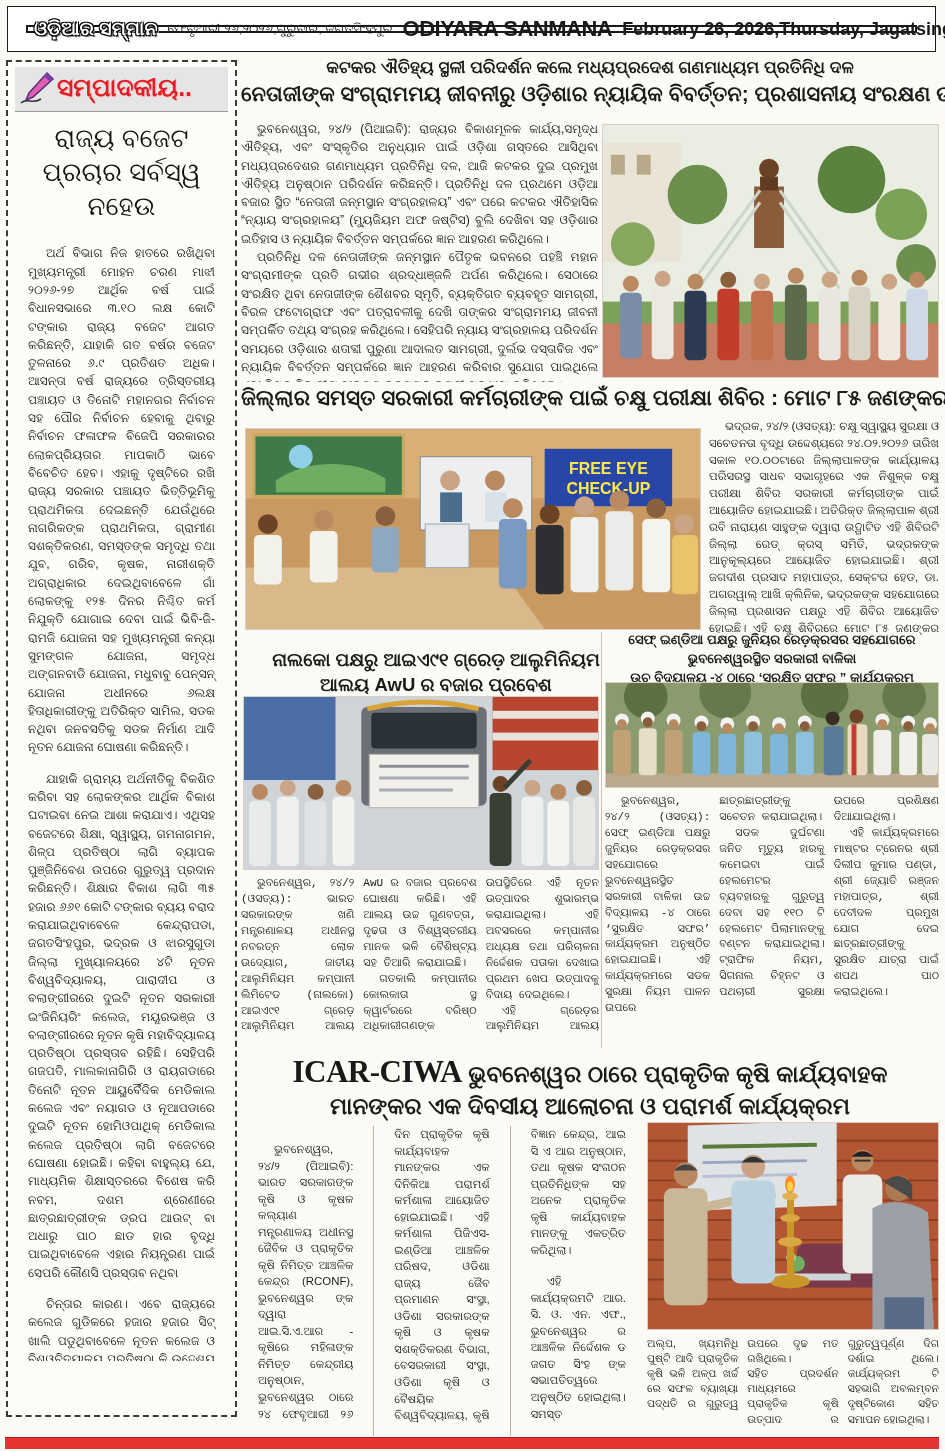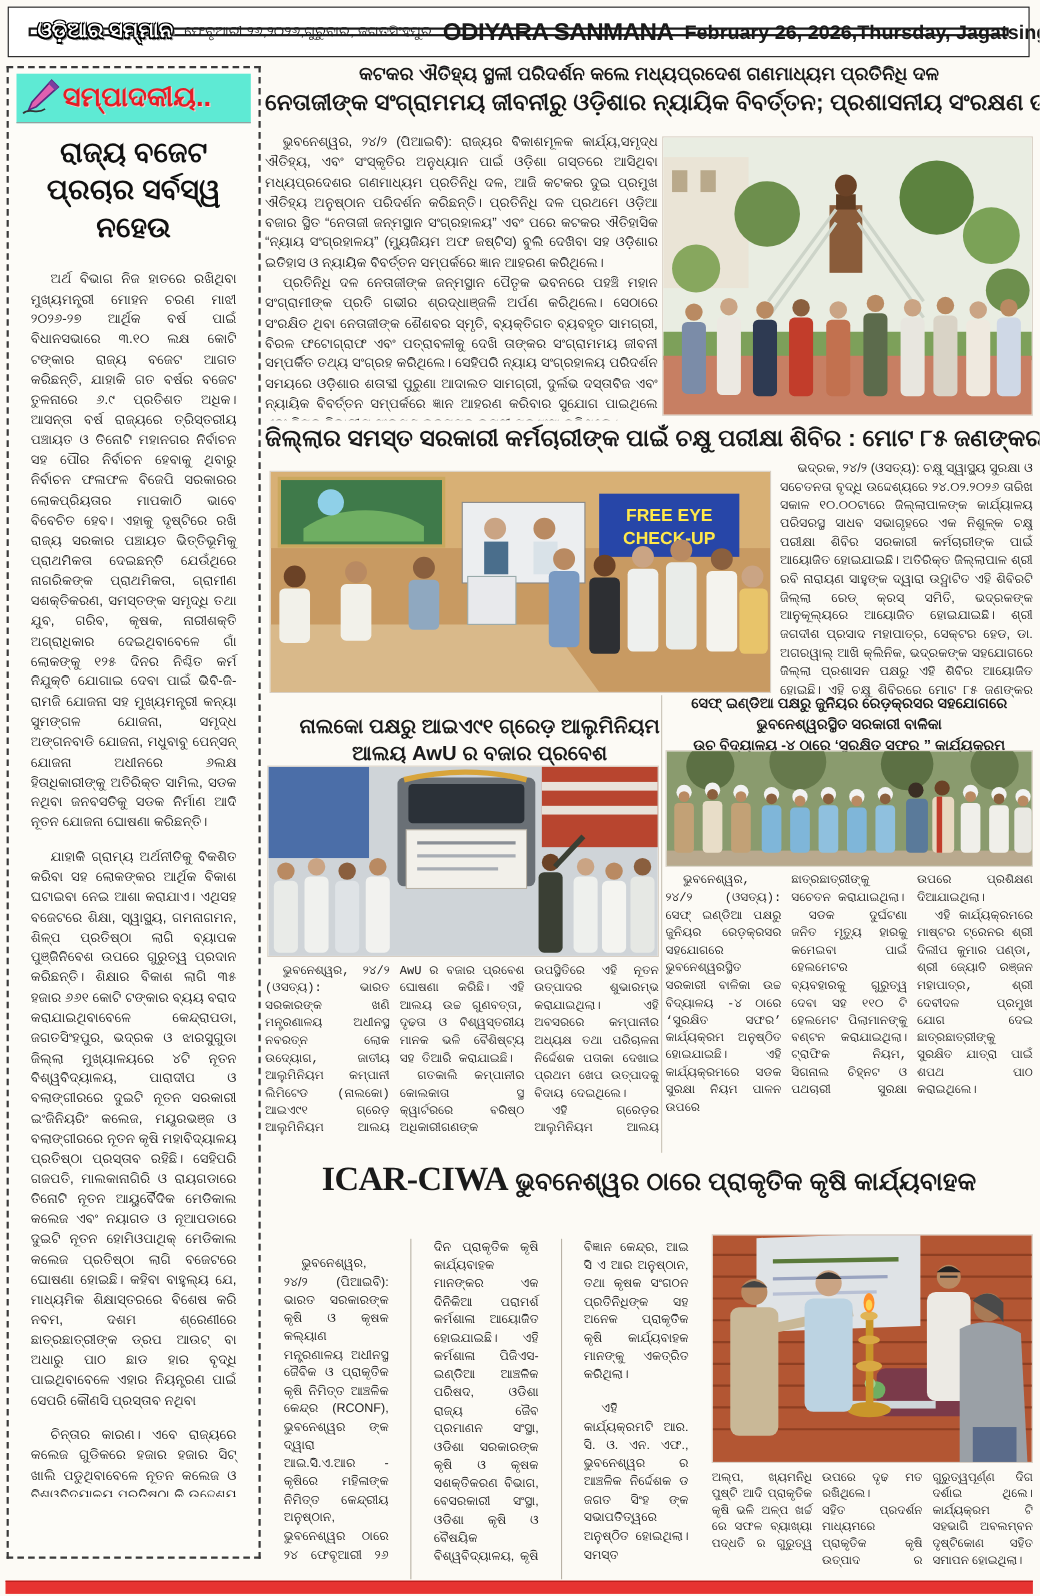--- a/index.html
+++ b/index.html
@@ -9,23 +9,23 @@
   #masthead{position:absolute;left:7px;top:6px;width:929px;height:46px;border:1px solid #1a1a1a;padding:18px;box-sizing:border-box;background:#fff;}
   .mast-inner{border:2px solid #1a1a1a;height:100%;display:flex;align-items:center;box-sizing:border-box;padding:0 6px;gap:10px;}
   .logo{font-weight:bold;font-size:19px;color:#fff;white-space:nowrap;
         text-shadow:-1px -1px 0 #000,1px -1px 0 #000,-1px 1px 0 #000,1px 1px 0 #000,2px 2px 0 #999;}
   .date-odia{font-size:13px;font-weight:normal;white-space:nowrap;flex:1;text-align:center;}
   .mast-title{font-size:22px;font-weight:900;letter-spacing:-.5px;white-space:nowrap;}
   .date-en{font-size:18px;font-weight:bold;flex:1;text-align:center;white-space:nowrap;}
   .pageno{background:#191919;color:#fff;width:26px;height:30px;display:flex;align-items:center;justify-content:center;font-size:16px;font-weight:bold;}
   
   #editorial{position:absolute;left:6px;top:60px;width:231px;height:1357px;border:2px dashed #3a3a3a;box-sizing:border-box;padding:5px 7px;overflow:hidden;background:#fdfcf8;}
-  .ed-head{display:flex;align-items:center;background:#5eead4;border-bottom:1px solid #999;padding:2px 2px 4px 2px;}
+  .ed-head{display:flex;align-items:center;background:#e5e5e5;border-bottom:1px solid #999;padding:2px 2px 4px 2px;}
   .ed-label{color:#e41e26;font-weight:900;font-size:25px;white-space:nowrap;text-shadow:1px 1px 0 #f9c9c9;}
-  .ed-headline{margin:10px 0 8px 0;text-align:center;font-size:26px;line-height:1.3;font-weight:700;color:#111;}
+  .ed-headline{margin:10px 0 8px 0;text-align:center;font-size:26px;line-height:1.3;font-weight:400;color:#111;}
   .ed-body{font-size:12.2px;line-height:1.5;text-align:justify;overflow:hidden;height:1130px;}
   .ed-body p{margin:13px;text-indent:18px;}
   
   #main{position:absolute;left:241px;top:56px;width:698px;height:1385px;}
   #main>*{position:absolute;box-sizing:border-box;}
   .a1-kicker{top:2px;left:0;width:100%;text-align:center;font-size:17px;font-weight:bold;}
   .a1-headline{top:26px;left:0;width:100%;margin:0;text-align:center;font-size:21px;font-weight:900;white-space:nowrap;}
   .a1-body{top:64px;left:0;width:357px;height:262px;font-size:12.2px;line-height:1.5;text-align:justify;overflow:hidden;}
   .a1-body p,.a2-body p,.cols p{margin:0;text-indent:16px;}
   .a1-photo{left:361px;top:68px;width:337px;height:254px;margin:0;border:1px solid #d8cfc4;}
@@ -286,20 +286,21 @@
   <div class="a4-cols cols">
     <p>ଭୁବନେଶ୍ୱର, ୨୪/୨ (ଓସତ୍ୟ): ସେଫ୍ ଇଣ୍ଡିଆ ପକ୍ଷରୁ ଜୁନିୟର ରେଡ଼କ୍ରସର ସହଯୋଗରେ ଭୁବନେଶ୍ୱରସ୍ଥିତ ସରକାରୀ ବାଳିକା ଉଚ୍ଚ ବିଦ୍ୟାଳୟ -୪ ଠାରେ ‘ସୁରକ୍ଷିତ ସଫର’ କାର୍ଯ୍ୟକ୍ରମ ଅନୁଷ୍ଠିତ ହୋଇଯାଇଛି। ଏହି କାର୍ଯ୍ୟକ୍ରମରେ ସଡକ ସୁରକ୍ଷା ନିୟମ ପାଳନ ଉପରେ ଛାତ୍ରଛାତ୍ରୀଙ୍କୁ ସଚେତନ କରାଯାଇଥିଲା।</p>
     <p>ସଡକ ଦୁର୍ଘଟଣା ଜନିତ ମୃତ୍ୟୁ ହାରକୁ କମେଇବା ପାଇଁ ହେଲମେଟର ବ୍ୟବହାରକୁ ଗୁରୁତ୍ୱ ଦେବା ସହ ୧୧୦ ଟି ହେଲମେଟ ପିଲାମାନଙ୍କୁ ବଣ୍ଟନ କରାଯାଇଥିଲା। ଟ୍ରାଫିକ ନିୟମ, ସିଗନାଲ ଚିହ୍ନଟ ଓ ପଥଚାରୀ ସୁରକ୍ଷା ଉପରେ ପ୍ରଶିକ୍ଷଣ ଦିଆଯାଇଥିଲା।</p>
     <p>ଏହି କାର୍ଯ୍ୟକ୍ରମରେ ମାଷ୍ଟର ଟ୍ରେନର ଶ୍ରୀ ଦିଲୀପ କୁମାର ପଣ୍ଡା, ଶ୍ରୀ ଜ୍ୟୋତି ରଞ୍ଜନ ମହାପାତ୍ର, ଶ୍ରୀ ଦେବୀଦଳ ପ୍ରମୁଖ ଯୋଗ ଦେଇ ଛାତ୍ରଛାତ୍ରୀଙ୍କୁ ସୁରକ୍ଷିତ ଯାତ୍ରା ପାଇଁ ଶପଥ ପାଠ କରାଇଥିଲେ।</p>
   </div>
 
   <h2 class="a5-headline">
     <div class="a5-line1">
       <span class="latin-serif">ICAR-CIWA</span><span> ଭୁବନେଶ୍ୱର ଠାରେ ପ୍ରାକୃତିକ କୃଷି କାର୍ଯ୍ୟବାହକ</span>
     </div>
+    <div class="a5-line2">ମାନଙ୍କର ଏକ ଦିବସୀୟ ଆଲୋଚନା ଓ ପରାମର୍ଶ କାର୍ଯ୍ୟକ୍ରମ</div>
   </h2>
   <div class="a5-cols">
     <p>ଭୁବନେଶ୍ୱର, ୨୪/୨ (ପିଆଇବି): ଭାରତ ସରକାରଙ୍କ କୃଷି ଓ କୃଷକ କଲ୍ୟାଣ ମନ୍ତ୍ରଣାଳୟ ଅଧୀନସ୍ଥ ଜୈବିକ ଓ ପ୍ରାକୃତିକ କୃଷି ନିମିତ୍ତ ଆଞ୍ଚଳିକ କେନ୍ଦ୍ର (RCONF), ଭୁବନେଶ୍ୱର ଙ୍କ ଦ୍ୱାରା ଆଇ.ସି.ଏ.ଆର - କୃଷିରେ ମହିଳାଙ୍କ ନିମିତ୍ତ କେନ୍ଦ୍ରୀୟ ଅନୁଷ୍ଠାନ, ଭୁବନେଶ୍ୱର ଠାରେ ୨୪ ଫେବୃଆରୀ ୨୬ ଦିନ ପ୍ରାକୃତିକ କୃଷି କାର୍ଯ୍ୟବାହକ ମାନଙ୍କର ଏକ ଦିନିକିଆ ପରାମର୍ଶ କର୍ମଶାଳା ଆୟୋଜିତ ହୋଇଯାଇଛି। ଏହି କର୍ମଶାଳା ପିଜିଏସ-ଇଣ୍ଡିଆ ଆଞ୍ଚଳିକ ପରିଷଦ, ଓଡିଶା ରାଜ୍ୟ ଜୈବ ପ୍ରମାଣନ ସଂସ୍ଥା, ଓଡିଶା ସରକାରଙ୍କ କୃଷି ଓ କୃଷକ ସଶକ୍ତିକରଣ ବିଭାଗ, ବେସରକାରୀ ସଂସ୍ଥା, ଓଡିଶା କୃଷି ଓ ବୈଷୟିକ ବିଶ୍ୱବିଦ୍ୟାଳୟ, କୃଷି ବିଜ୍ଞାନ କେନ୍ଦ୍ର, ଆଇ ସି ଏ ଆର ଅନୁଷ୍ଠାନ, ତଥା କୃଷକ ସଂଗଠନ ପ୍ରତିନିଧିଙ୍କ ସହ ଅନେକ ପ୍ରାକୃତିକ କୃଷି କାର୍ଯ୍ୟବାହକ ମାନଙ୍କୁ ଏକତ୍ରିତ କରିଥିଲା।</p>
     <p>ଏହି କାର୍ଯ୍ୟକ୍ରମଟି ଆର. ସି. ଓ. ଏନ. ଏଫ., ଭୁବନେଶ୍ୱର ର ଆଞ୍ଚଳିକ ନିର୍ଦ୍ଦେଶକ ଡ ଜଗତ ସିଂହ ଙ୍କ ସଭାପତିତ୍ୱରେ ଅନୁଷ୍ଠିତ ହୋଇଥିଲା। ସମସ୍ତ କାର୍ଯ୍ୟକ୍ରମର ପରିଚାଳନା କରିଥିଲେ କେନ୍ଦ୍ରର ସହକାରୀ ନିର୍ଦ୍ଦେଶକ ଡ ମନୋଜ କୁମାର ଶର୍ମା। ପ୍ରାରମ୍ଭିକ ଅଭିଭାଷଣରେ ଡ ଜଗତ ସିଂହ ମାନବ ସ୍ୱାସ୍ଥ୍ୟର ଆବଶ୍ୟକତା ନିମିତ୍ତ ପ୍ରାକୃତିକ କୃଷିରେ ସ୍ଥାନୀୟ ଆବଶ୍ୟକତାକୁ ଗୁରୁତ୍ୱ ଦେଇଥିଲେ।</p>
     <p>ସେ ଜୈବିକ ଓ ପ୍ରାକୃତିକ କୃଷିର ଉନ୍ନୟନ ନିମିତ୍ତ ଭାରତ ସରକାରଙ୍କ ଦ୍ୱାରା ଗୃହୀତ ବିଭିନ୍ନ ପଦକ୍ଷେପ ଉପରେ ଆଲୋକପାତ କରିଥିଲେ। ଆଜିର ଦିନରେ ବିପଦପୂର୍ଣ୍ଣ ଖାଦ୍ୟର ଦିନକୁ ଦିନ ବଢି ଚାଲିଥିବା ଦୁଃସାଧ ରୋଗ ସହିତ ଗଭୀର ସଂପର୍କ କୁ ଦୃଷ୍ଟିରେ ରଖି ଡ ସାବରମତୀ ସମସ୍ତଙ୍କୁ ‘ଭଲ ଖାଇବା ଭଲ ଖୁଆଇବା’ ଉପରେ ଗୁରୁତ୍ୱ ଆରୋପ କରିଥିଲେ। କେବଳ ଜୈବିକ ଓ ପ୍ରାକୃତିକ କୃଷି ଦ୍ୱାରା ବିଷମୁକ୍ତ ଖାଦ୍ୟ ଉତ୍ପାଦନ ମାଧ୍ୟମ ରେ ଜନସ୍ୱାସ୍ଥ୍ୟ ସୁରକ୍ଷିତ ରହିବ ଏକ ଭବିଷ୍ୟତ ବଂଶଧର ସୁରକ୍ଷିତ ରହିବେ ବୋଲି ସେ ଦୃଢମତ ପୋଷଣ କରିଥିଲେ। ବିଭିନ୍ନ ସଂଗଠନ ର ସମ୍ମାନୀତ ପ୍ରତିନିଧି ଡ ଅଙ୍କିତା ସାହୁ, ଡ ଅରୁଣ କୁମାର ଶର୍ମା, ଡ ମହମ୍ମଦ ଇମ୍ରାନ</p>
   </div>
   <figure class="a5-photo">
     <svg viewBox="0 0 292 208" preserveAspectRatio="none">
       <rect width="292" height="208" fill="#b35633"></rect>
       <g stroke="#8e3f22" stroke-width="2">

